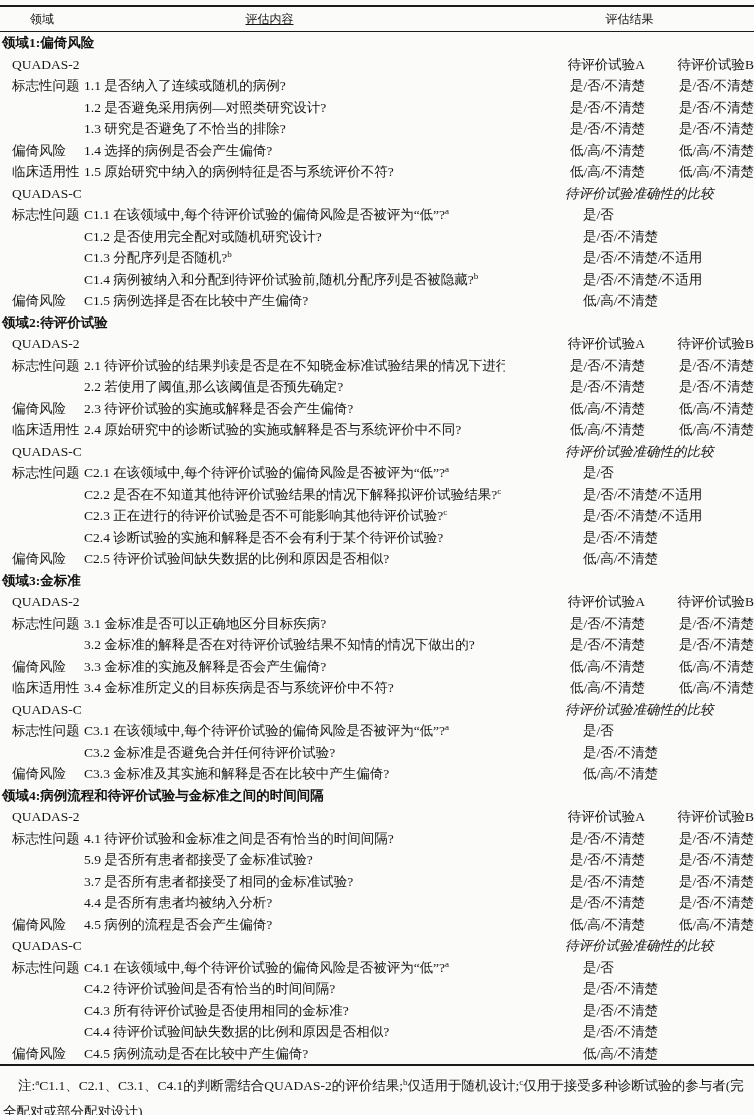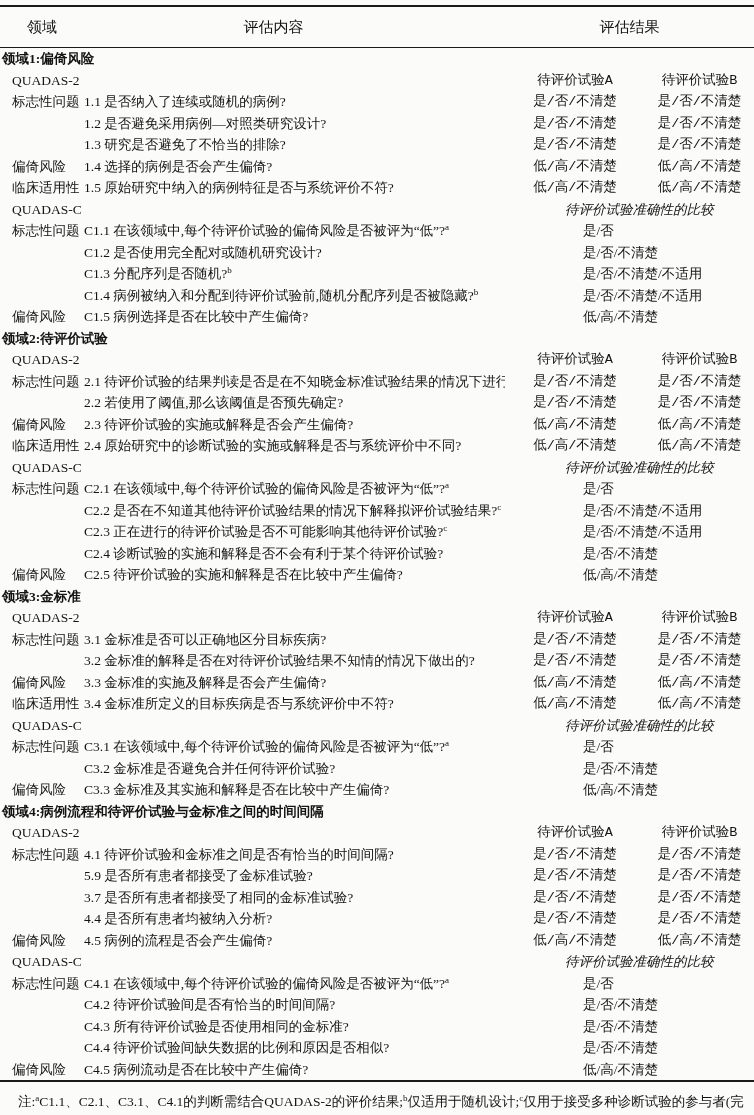--- a/index.html
+++ b/index.html
@@ -9,33 +9,33 @@
     font-family:"Liberation Serif","DejaVu Serif",serif;
     color:#141414;font-size:13.5px;
   }
   table.quadas{
     border-collapse:collapse;table-layout:fixed;width:754px;
     margin-top:5px;
     border-top:2px solid #1b1b1b;
     border-bottom:2px solid #1b1b1b;
   }
   thead th{
-    font-weight:normal;height:24px;padding:8px;
+    font-weight:normal;height:24px;padding:0;
     border-bottom:1.2px solid #1b1b1b;
-    text-align:center;font-size:15px;
-  }
-  th.h-content{padding-right:50px;}
+    text-align:center;font-size:12px;
+  }
+  th.h-content{padding-right:50px;text-decoration:underline;}
   tbody td{
     height:21.5px;line-height:21.5px;padding:0;
     white-space:nowrap;overflow:hidden;font-size:13.5px;
     vertical-align:middle;
   }
   tr.section td{font-weight:bold;padding-left:2px;}
   td.domain{padding-left:12px;}
-  td.res{text-align:center;font-family:Liberation Mono, monospace;}
+  td.res{text-align:right;}
   td.span-head{padding-left:60px;font-style:italic;}
   td.span-val{padding-left:78px;margin-top:47px;}
   sup{font-size:9px;line-height:0;}
   .note{
     margin:7px 3px 0 3px;
     line-height:26px;
     text-indent:15px;
     font-size:13.5px;
   }
 </style>
@@ -180,21 +180,21 @@
           <td>C2.3 正在进行的待评价试验是否不可能影响其他待评价试验?<sup>c</sup></td>
           <td class="span-val" colspan="2">是/否/不清楚/不适用</td>
         </tr>
         <tr>
           <td class="domain"></td>
           <td>C2.4 诊断试验的实施和解释是否不会有利于某个待评价试验?</td>
           <td class="span-val" colspan="2">是/否/不清楚</td>
         </tr>
         <tr>
           <td class="domain">偏倚风险</td>
-          <td>C2.5 待评价试验的实施和解释是否在比较中产生偏倚?</td>
+          <td>C2.5 待评价试验间缺失数据的比例和原因是否相似?</td>
           <td class="span-val" colspan="2">低/高/不清楚</td>
         </tr>
         <tr class="section">
           <td colspan="4">领域3:金标准</td>
         </tr>
         <tr>
           <td class="domain">QUADAS-2</td>
           <td></td>
           <td class="res">待评价试验A</td>
           <td class="res">待评价试验B</td>

